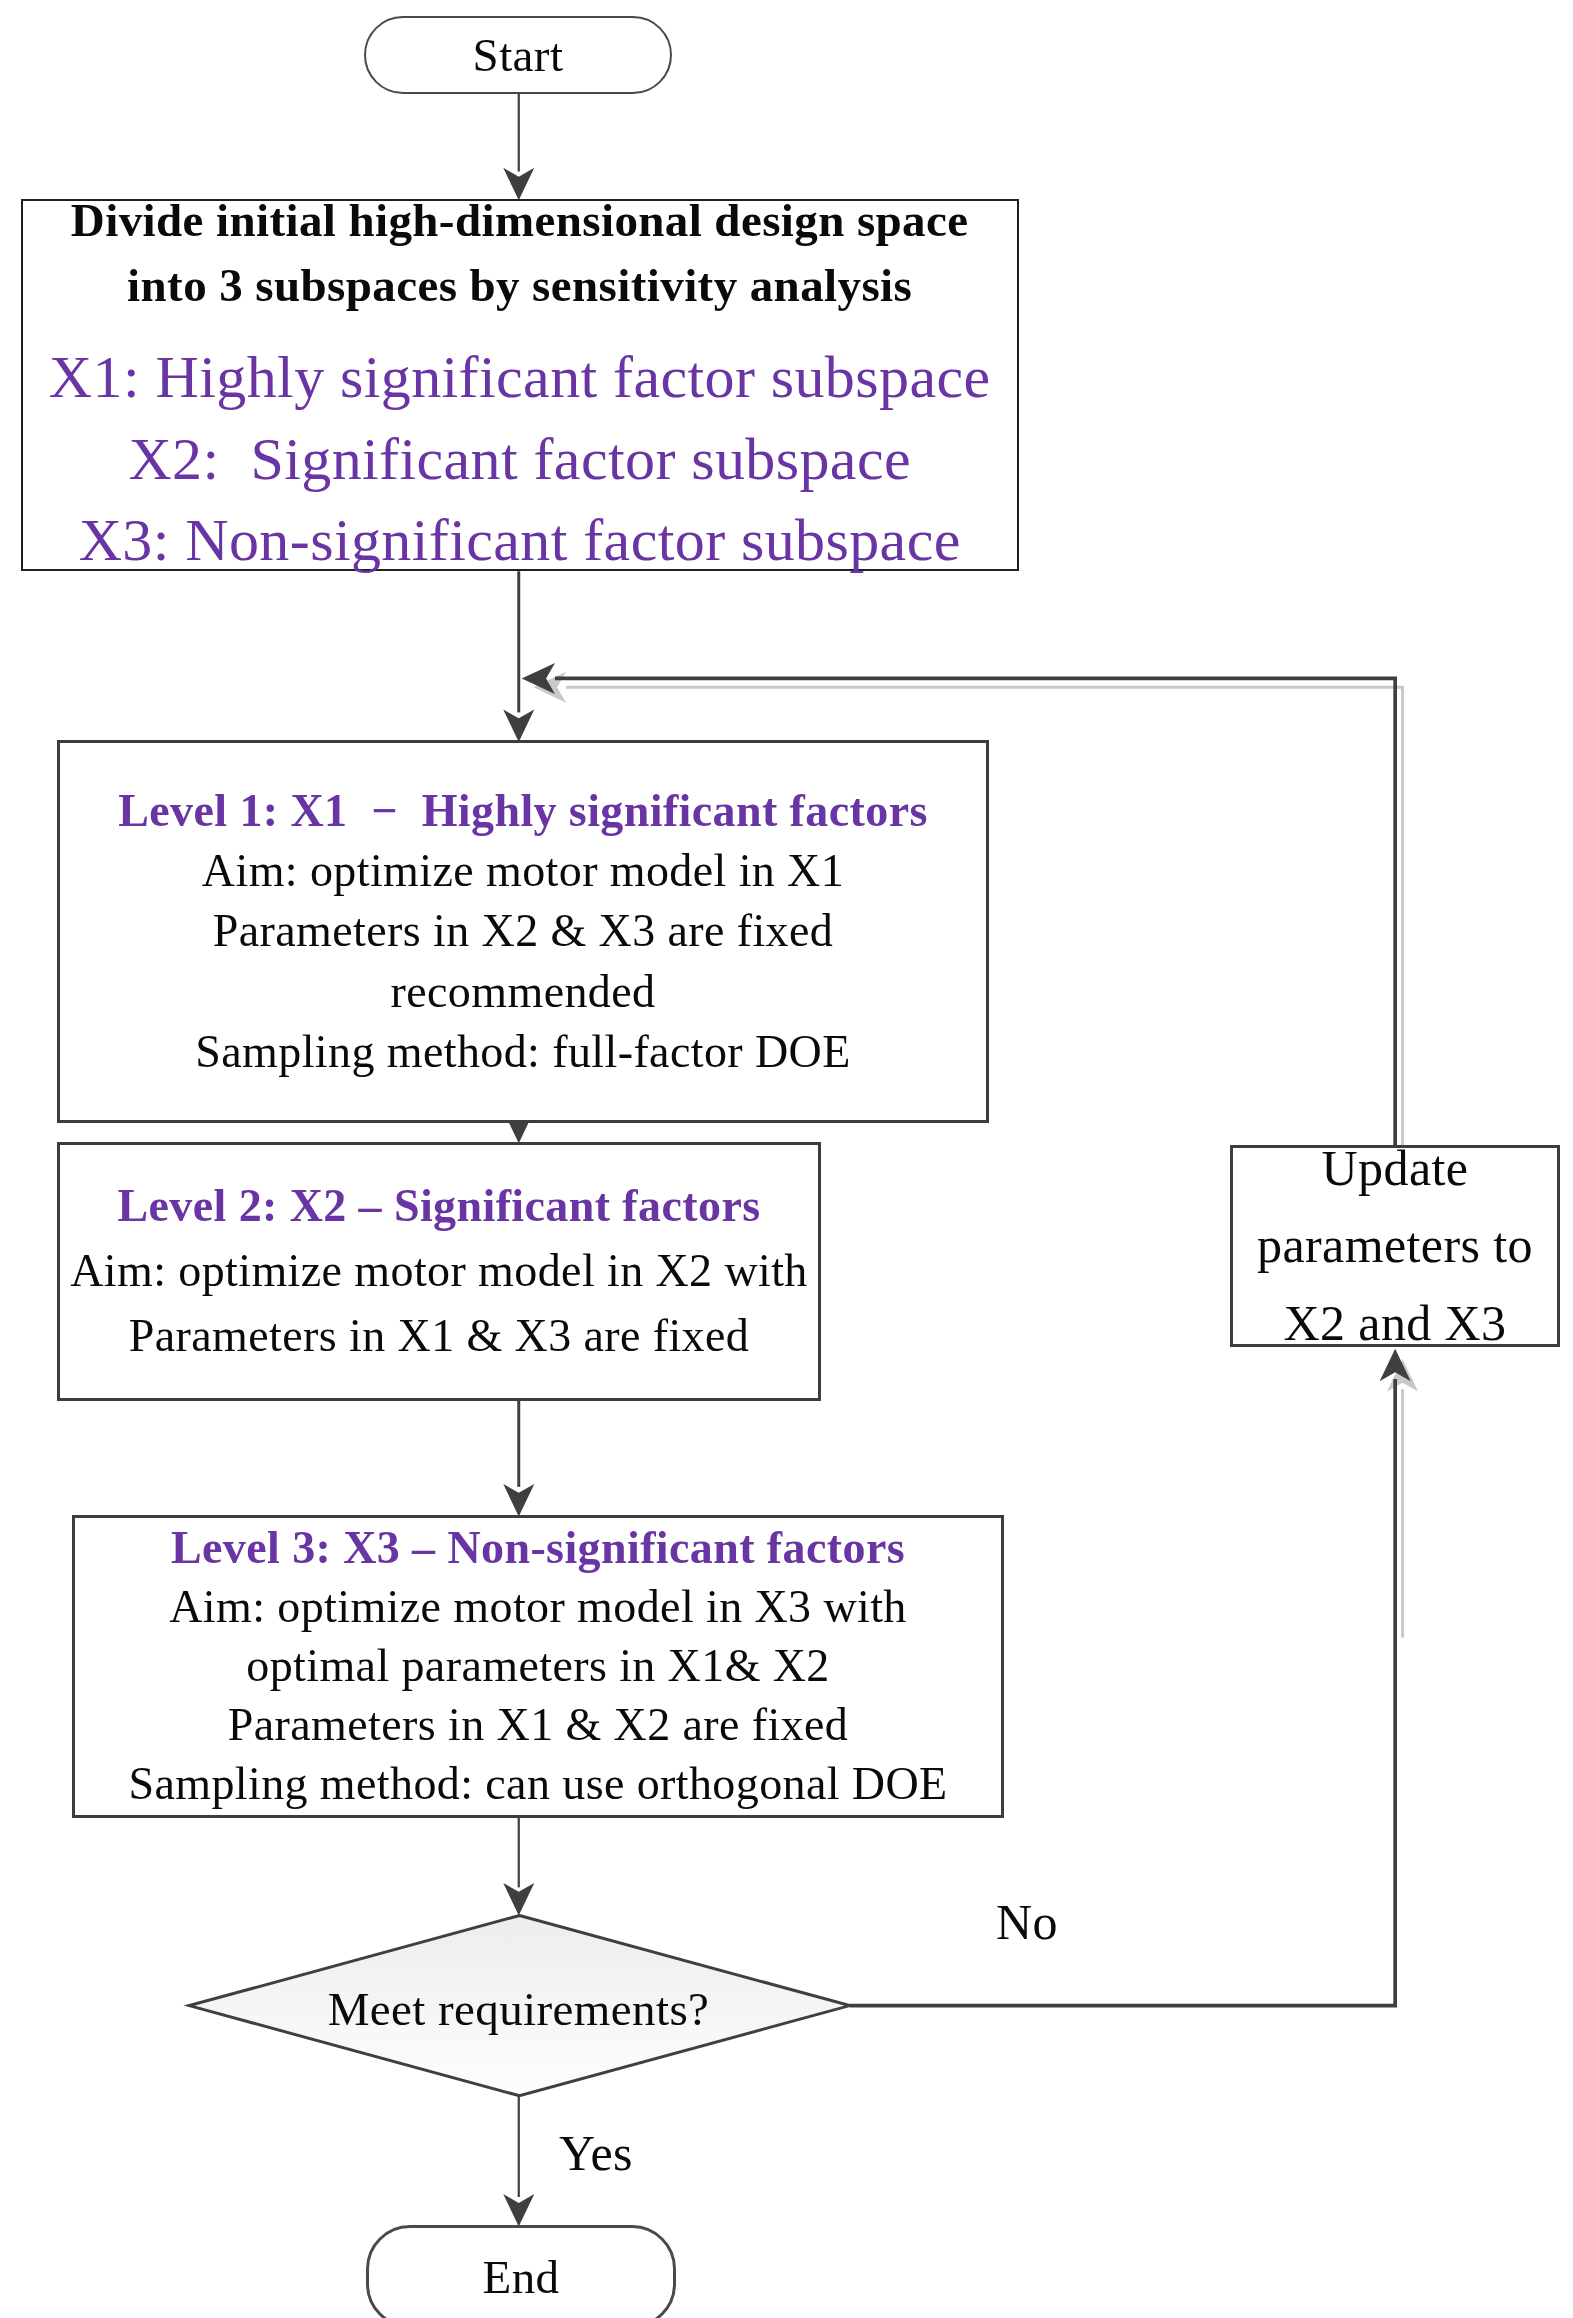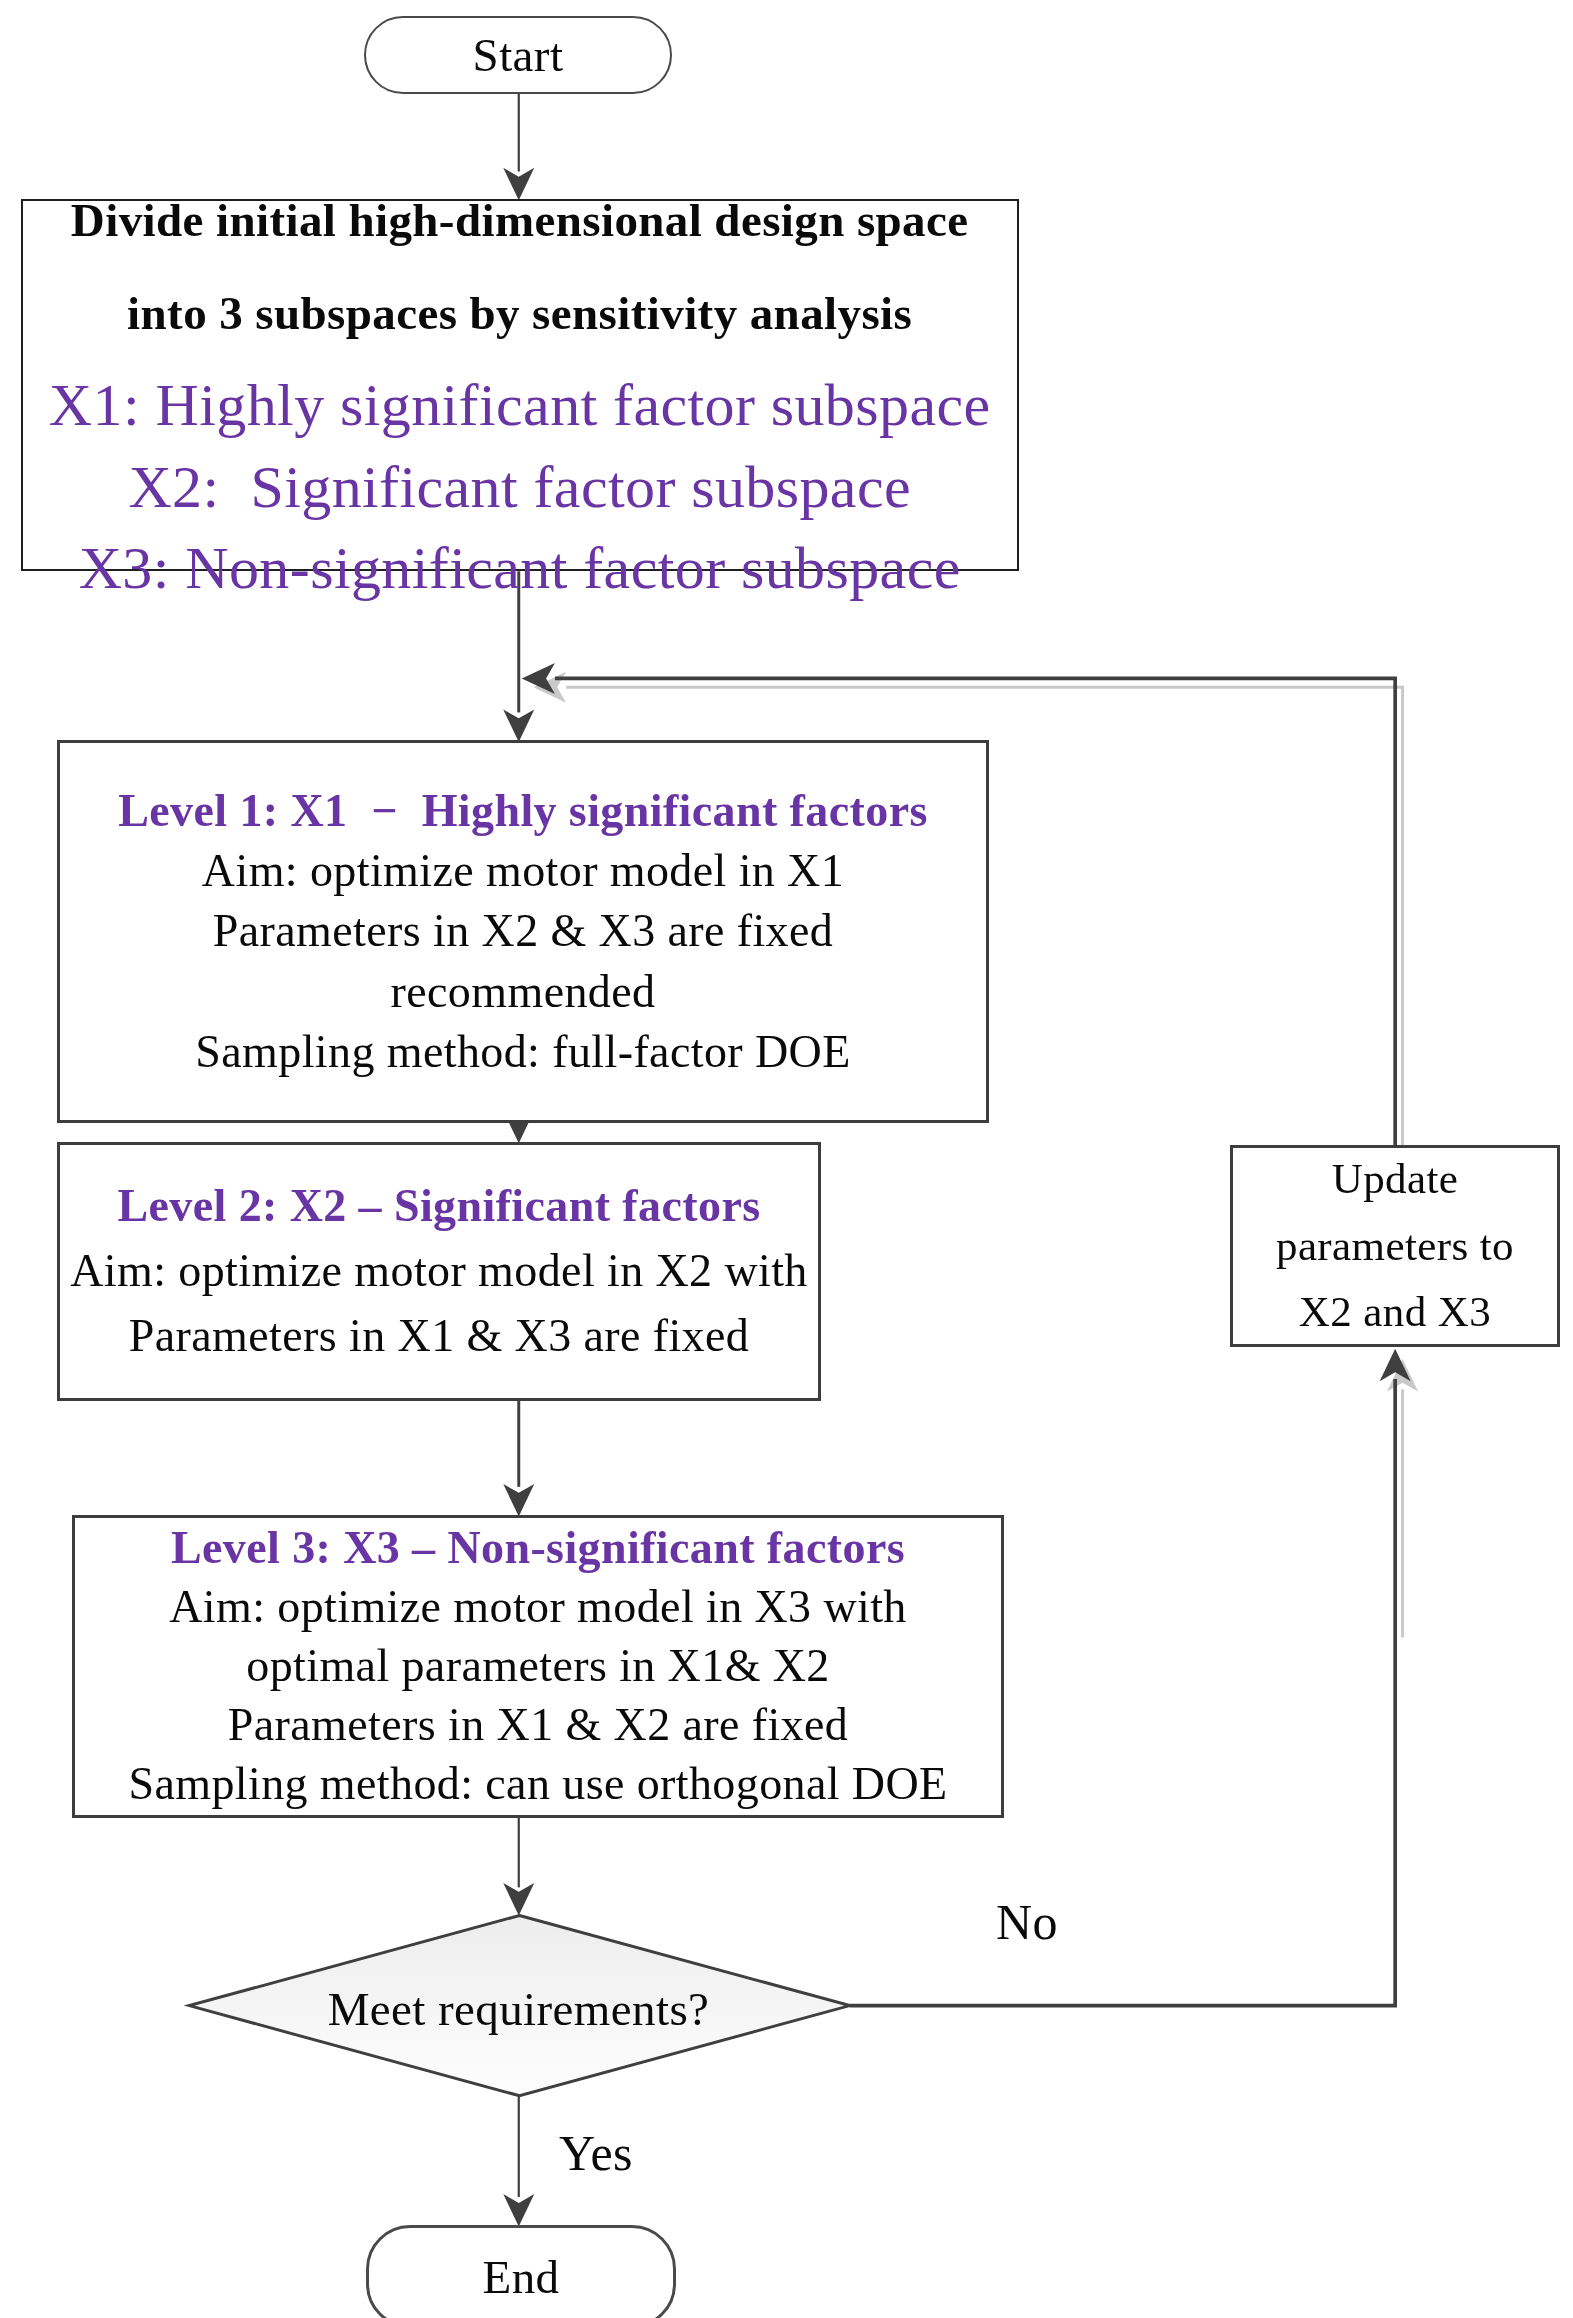--- a/index.html
+++ b/index.html
@@ -33,30 +33,30 @@
   .stop-bottom{stop-color:var(--diamond-bottom);}
 
   .node{position:absolute;z-index:1;box-sizing:border-box;background:var(--canvas-bg);
         display:flex;flex-direction:column;align-items:center;justify-content:center;
         text-align:center;}
   .terminal{border:2.2px solid var(--terminal-border);border-radius:44px;font-size:47px;letter-spacing:0.4px;}
   .rect{border:3px solid var(--box-border);}
   .tline{white-space:pre-wrap;letter-spacing:0.4px;}
 
   .divide-box{border:2.2px solid var(--border-dark);}
-  .divide-heading{font-weight:bold;font-size:47px;line-height:1.38;letter-spacing:0.4px;margin-top:28px;}
+  .divide-heading{font-weight:bold;font-size:47px;line-height:1.38;letter-spacing:0.4px;}
   .divide-sub{color:var(--purple);font-size:60px;line-height:1.36;letter-spacing:0.7px;margin-top:19px;}
 
   .level-heading{color:var(--purple);font-weight:bold;font-size:46px;letter-spacing:0.4px;}
   .level-body{font-size:46px;letter-spacing:0.4px;}
   .lv1 .tline{line-height:1.31;}
   .lv2 .tline{line-height:1.41;}
   .lv3 .tline{line-height:1.28;}
 
-  .update-box{border:3.7px solid var(--box-border);font-size:43px;}
+  .update-box{border:3.7px solid var(--box-border);font-size:50px;}
   .update-box .tline{line-height:1.55;letter-spacing:0.4px;}
 
   .decision-label{position:absolute;z-index:1;width:517px;left:260px;top:1982px;
     text-align:center;font-size:47px;letter-spacing:0.4px;background:transparent;}
   .edge-label{position:absolute;z-index:1;font-size:50px;letter-spacing:0.4px;}
   .no-label{left:996px;top:1893px;}
   .yes-label{left:559px;top:2124px;}
 </style>
 </head>
 <body>

